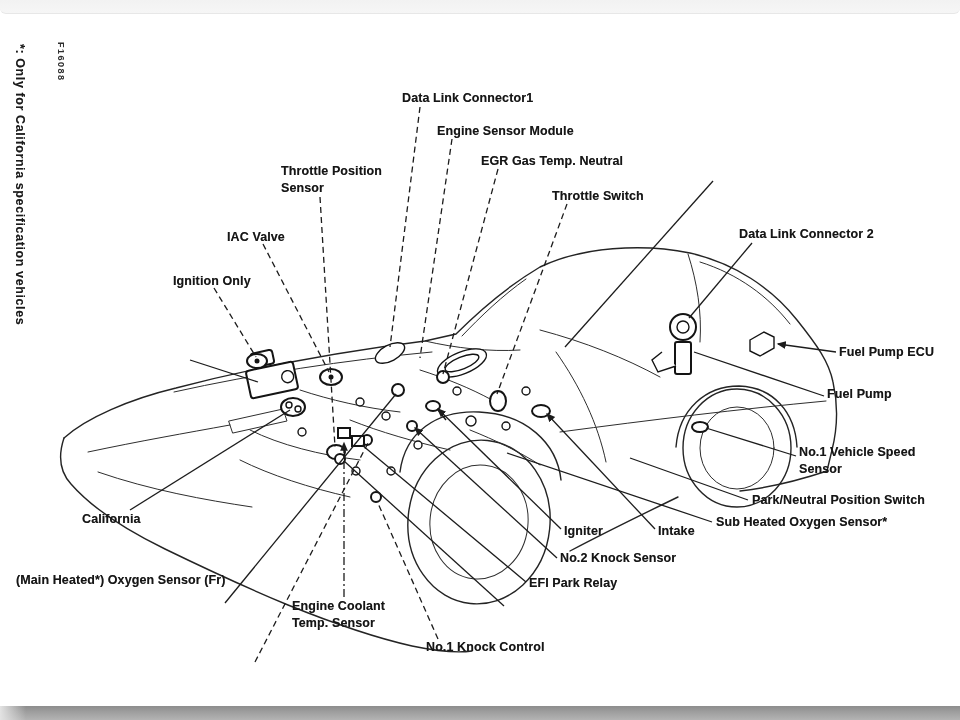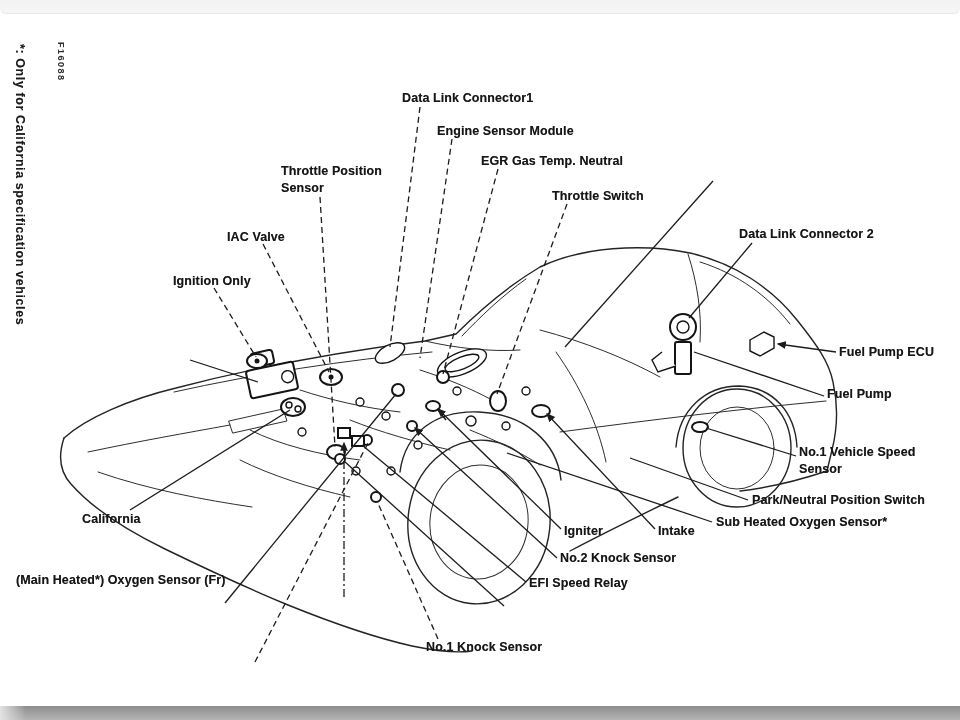--- a/index.html
+++ b/index.html
@@ -162,22 +162,24 @@
   <div class="lbl" style="left:437px;top:123px">Engine Sensor Module</div>
   <div class="lbl" style="left:481px;top:153px">EGR Gas Temp. Neutral</div>
   <div class="lbl" style="left:552px;top:188px">Throttle Switch</div>
   <div class="lbl" style="left:739px;top:226px">Data Link Connector 2</div>
   <div class="lbl" style="left:281px;top:163px">Throttle Position
 Sensor</div>
   <div class="lbl" style="left:227px;top:229px">IAC Valve</div>
   <div class="lbl" style="left:173px;top:273px">Ignition Only</div>
   <div class="lbl" style="left:82px;top:511px">California</div>
   <div class="lbl" style="left:16px;top:572px">(Main Heated*) Oxygen Sensor (Fr)</div>
-  <div class="lbl" style="left:426px;top:639px">No.1 Knock Sensor</div>
-  <div class="lbl" style="left:529px;top:575px">EFI Speed Relay</div>
+  <div class="lbl" style="left:292px;top:598px">Engine Coolant
+Temp. Sensor</div>
+  <div class="lbl" style="left:426px;top:639px">No.1 Knock Control</div>
+  <div class="lbl" style="left:529px;top:575px">EFI Park Relay</div>
   <div class="lbl" style="left:560px;top:550px">No.2 Knock Sensor</div>
   <div class="lbl" style="left:564px;top:523px">Igniter</div>
   <div class="lbl" style="left:658px;top:523px">Intake</div>
   <div class="lbl" style="left:752px;top:492px">Park/Neutral Position Switch</div>
   <div class="lbl" style="left:716px;top:514px">Sub Heated Oxygen Sensor*</div>
   <div class="lbl" style="left:799px;top:444px">No.1 Vehicle Speed
 Sensor</div>
   <div class="lbl" style="left:827px;top:386px">Fuel Pump</div>
   <div class="lbl" style="left:839px;top:344px">Fuel Pump ECU</div>
 

